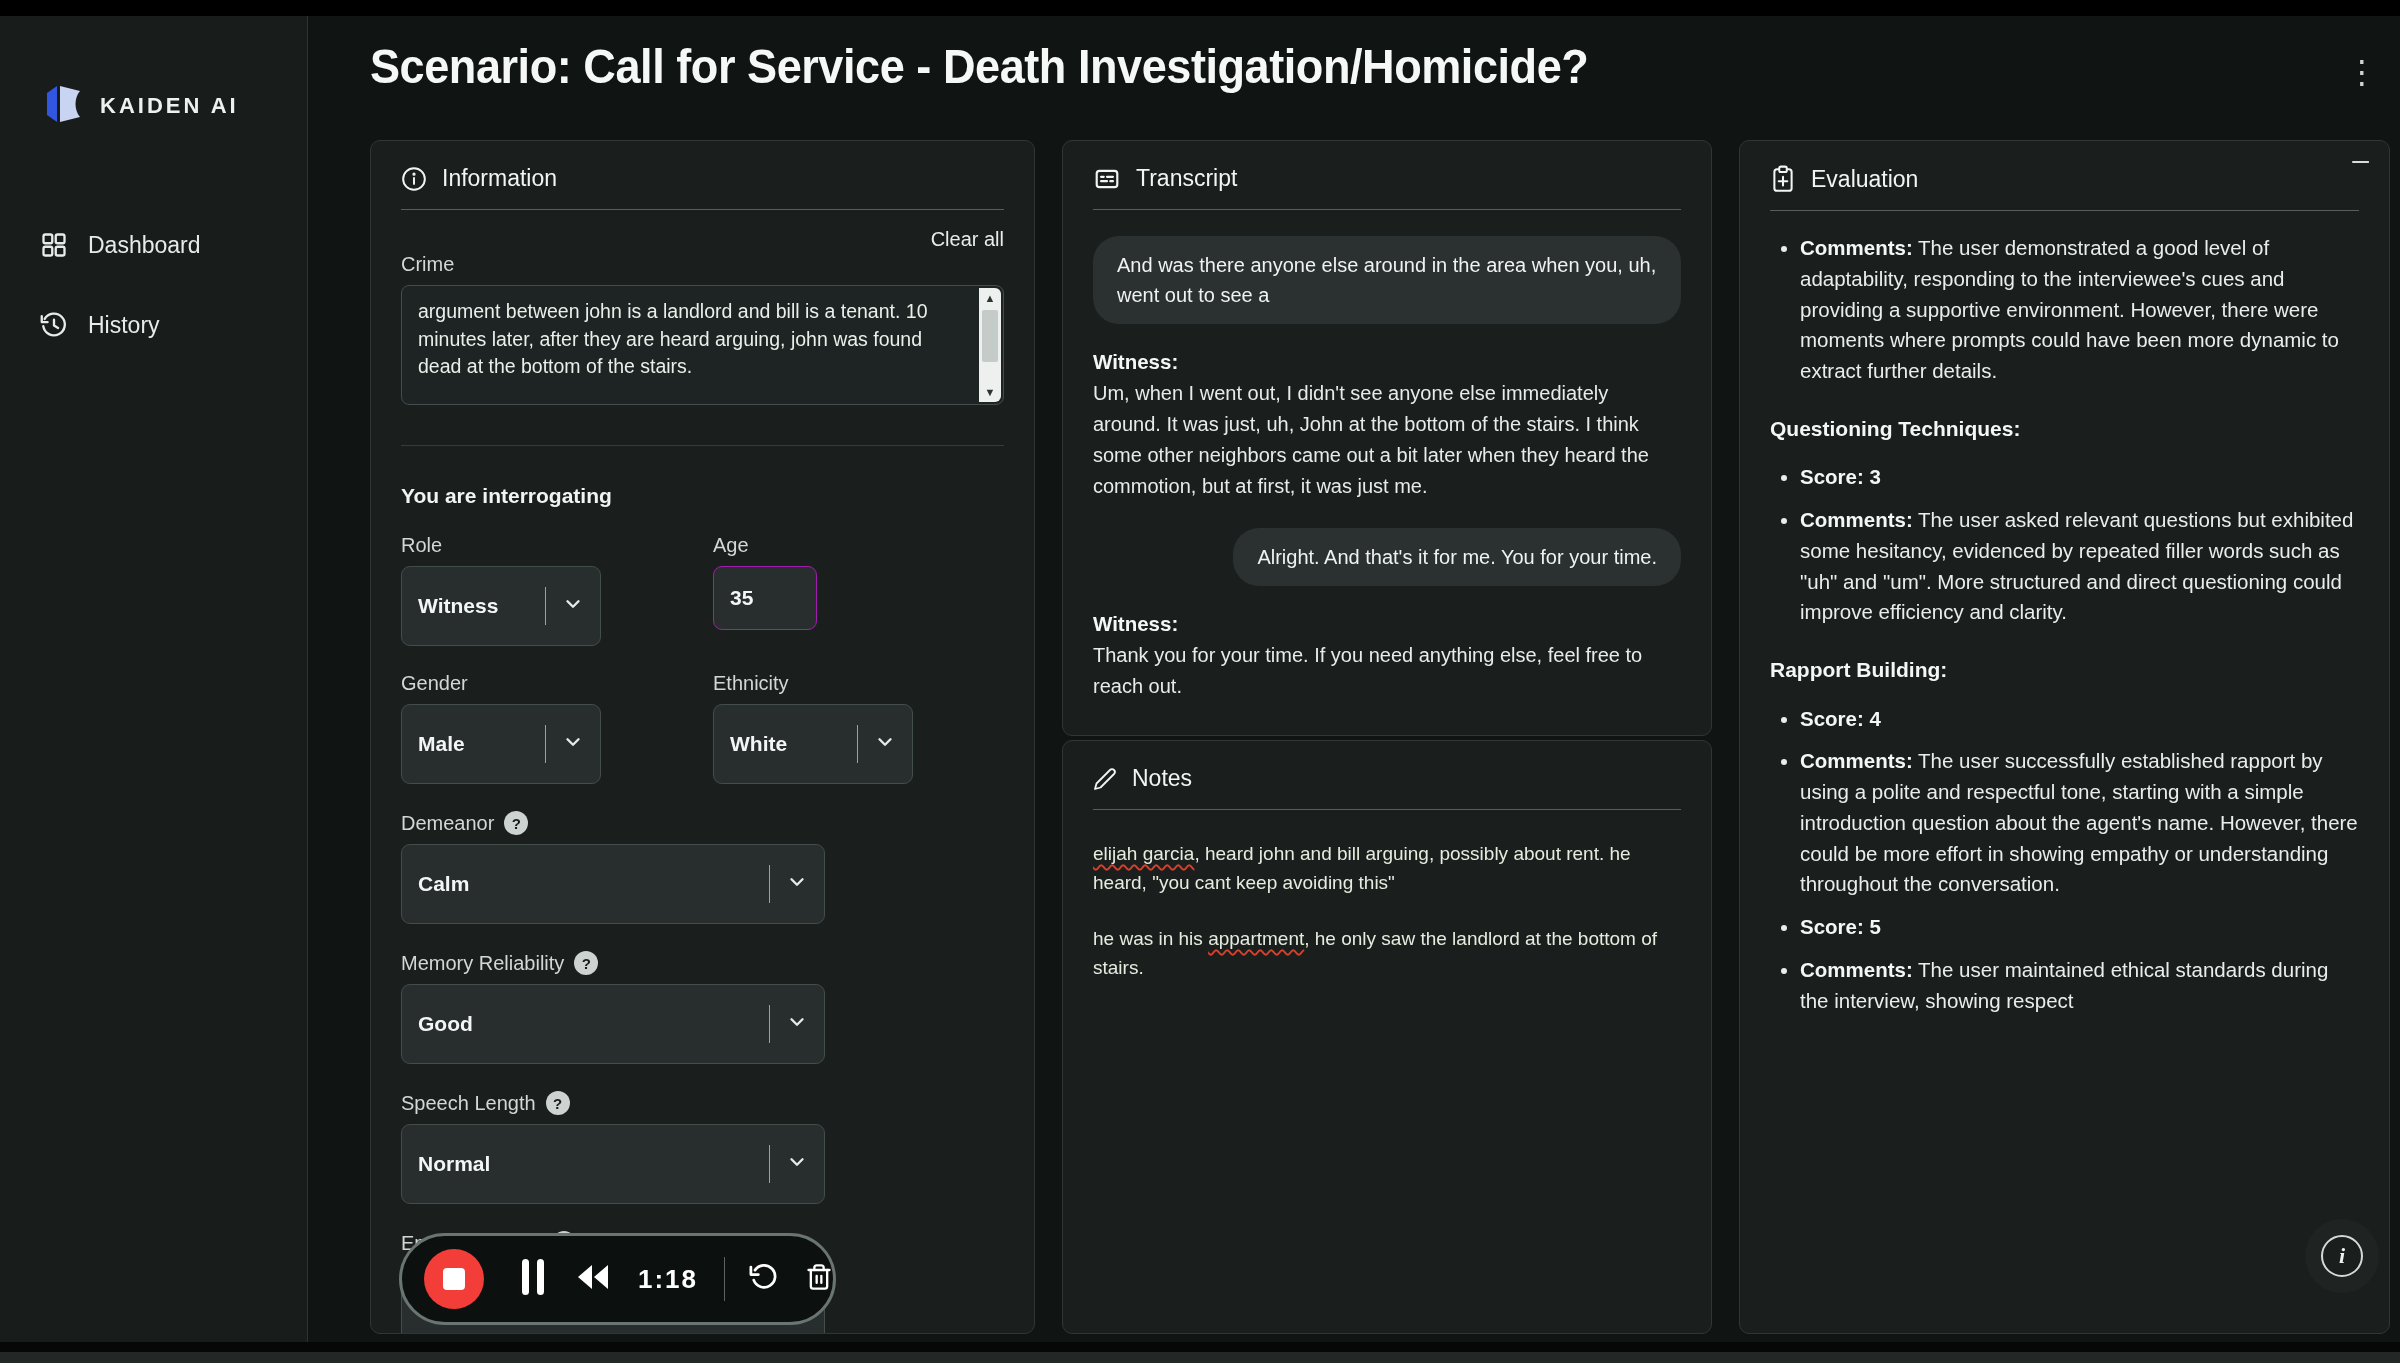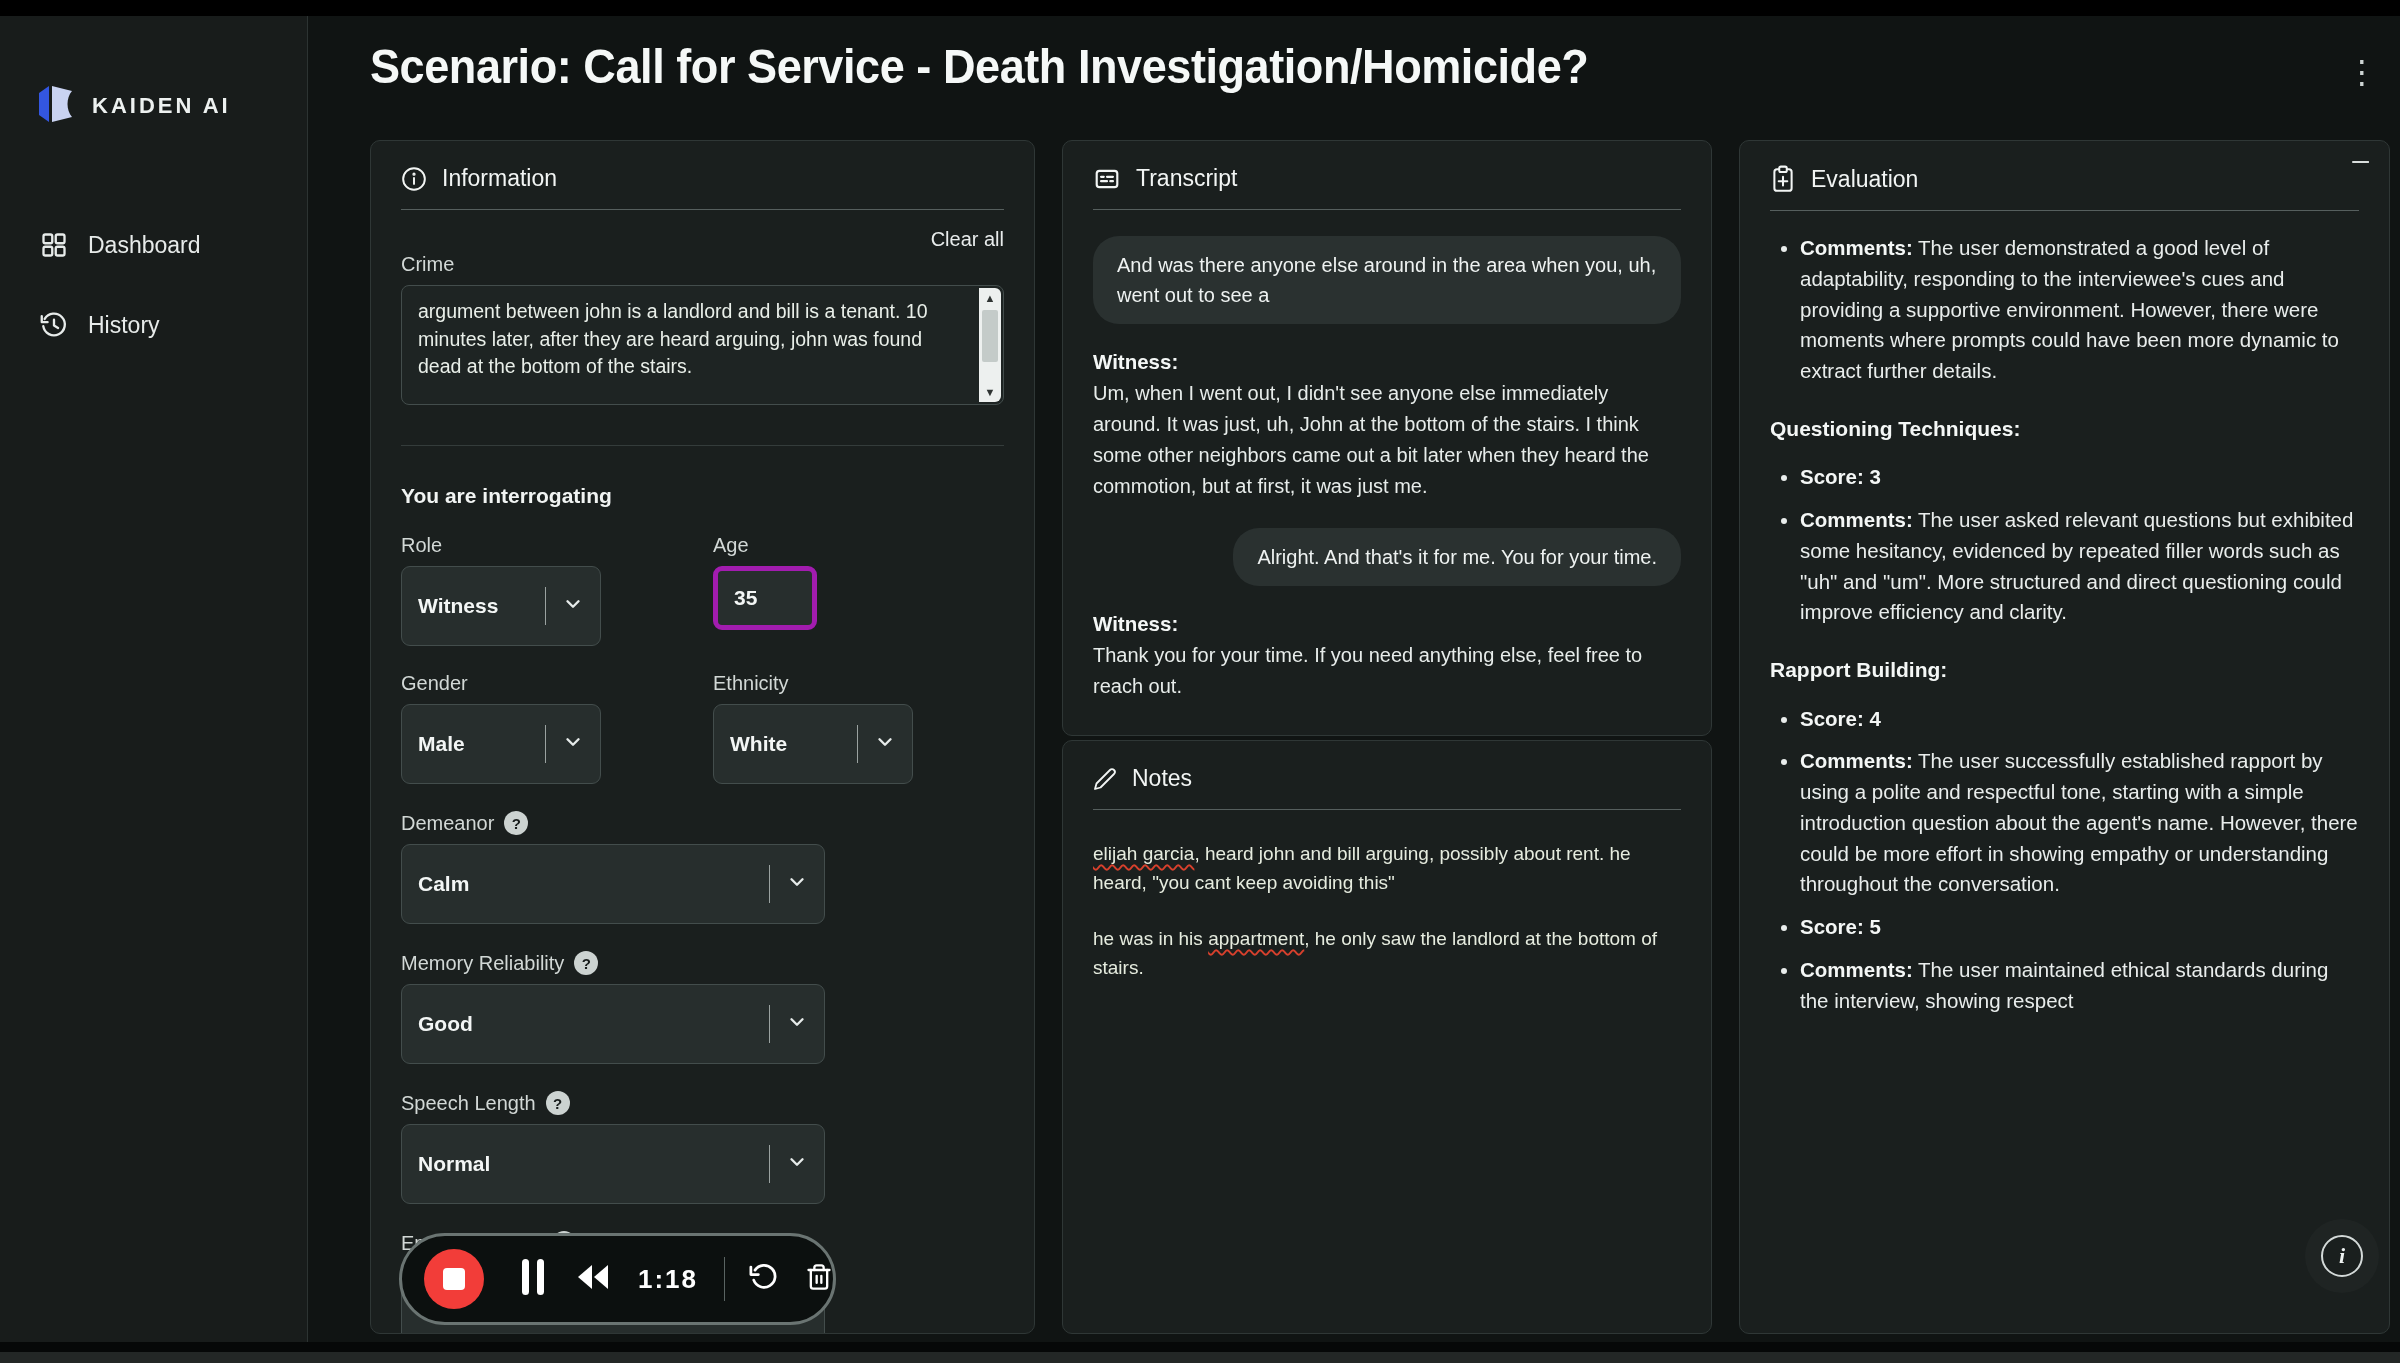--- a/index.html
+++ b/index.html
@@ -7,21 +7,21 @@
     font-family:"Liberation Sans","DejaVu Sans",sans-serif; }
   .stage { position:relative; width:2400px; height:1363px; background:#000; }
 
   .app { position:absolute; top:16px; left:0; right:0; bottom:21px;
     background:#101413; display:flex; }
   .strip-black { position:absolute; left:0; right:0; bottom:11px; height:10px; background:#060808; }
   .strip-gray  { position:absolute; left:0; right:0; bottom:0; height:11px; background:#232726; }
 
   
   .sidebar { width:308px; flex:0 0 308px; background:#181c1b; border-right:1px solid #2c3332; position:relative; }
-  .brand { position:absolute; top:68px; left:36px; display:flex; align-items:center; gap:14px; }
+  .brand { position:absolute; top:68px; left:44px; display:flex; align-items:center; gap:14px; }
   .brand-text { color:#edf1f0; font-size:22px; font-weight:600; letter-spacing:3px; }
   .nav { position:absolute; top:215px; left:40px; display:flex; flex-direction:column; gap:52px; }
   .nav-item { display:flex; align-items:center; gap:20px; color:#e7ebea; font-size:23px; cursor:pointer; }
   .nav-item svg { display:block; }
 
   
   .main { flex:1; position:relative; background:#101413; }
   .page-title { position:absolute; top:22px; left:62px; color:#f5f8f7;
     font-size:49px; font-weight:800; letter-spacing:-0.5px;
     transform:scaleX(0.92); transform-origin:left center; white-space:nowrap; }
@@ -55,21 +55,21 @@
 
   .grid-row { display:flex; margin-top:26px; }
   .gcell-l { width:312px; }
   .fld-label { color:#d2d8d6; font-size:20px; margin-bottom:9px; display:flex; align-items:center; gap:10px; }
   .select { height:80px; background:#272e2d; border:1px solid #434d4c; border-radius:9px;
     display:flex; align-items:center; padding:0 16px; cursor:pointer; }
   .select .val { color:#f3f6f5; font-size:21px; font-weight:700; flex:1; }
   .select .vline { width:1px; height:38px; background:#9aa2a0; margin-right:16px; }
   .select .chev { color:#e6ebea; }
   .w200 { width:200px; } .w424 { width:424px; }
-  .age-input { width:104px; height:64px; background:#272e2d; border:5px solid #a21caf; border-radius:9px;
+  .age-input { width:104px; height:64px; background:#272e2d; border:1px solid #a21caf; border-radius:9px;
     color:#f3f6f5; font-size:21px; font-weight:700; padding:0 16px;
     font-family:"Liberation Sans","DejaVu Sans",sans-serif; outline:none; }
   .wfield { margin-top:27px; }
   .help { width:24px; height:24px; border-radius:50%; background:#ccd3d1; color:#171c1b;
     font-size:15px; font-weight:700; display:inline-flex; align-items:center; justify-content:center; }
 
   .recorder { position:absolute; left:28px; bottom:8px; width:437px; height:92px;
     background:#0c100f; border:3px solid #6a7472; border-radius:46px;
     display:flex; align-items:center; z-index:5; }
   .rec-stop { width:60px; height:60px; border-radius:50%; background:#f23d39; margin-left:22px;

